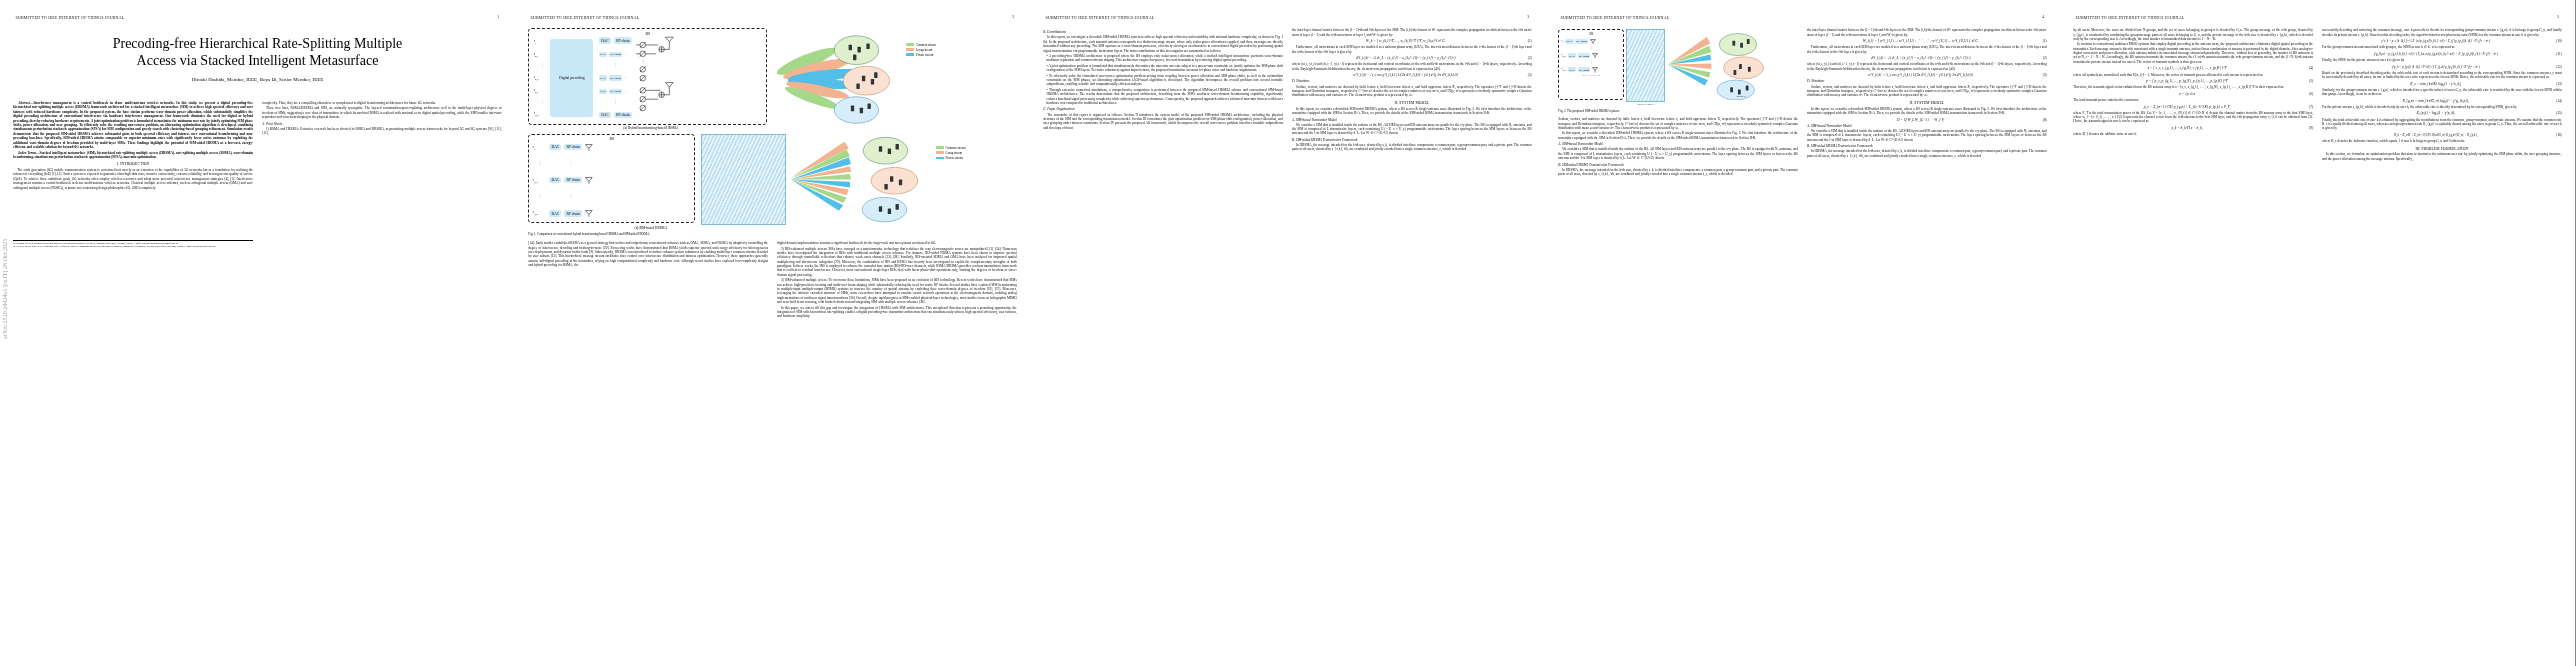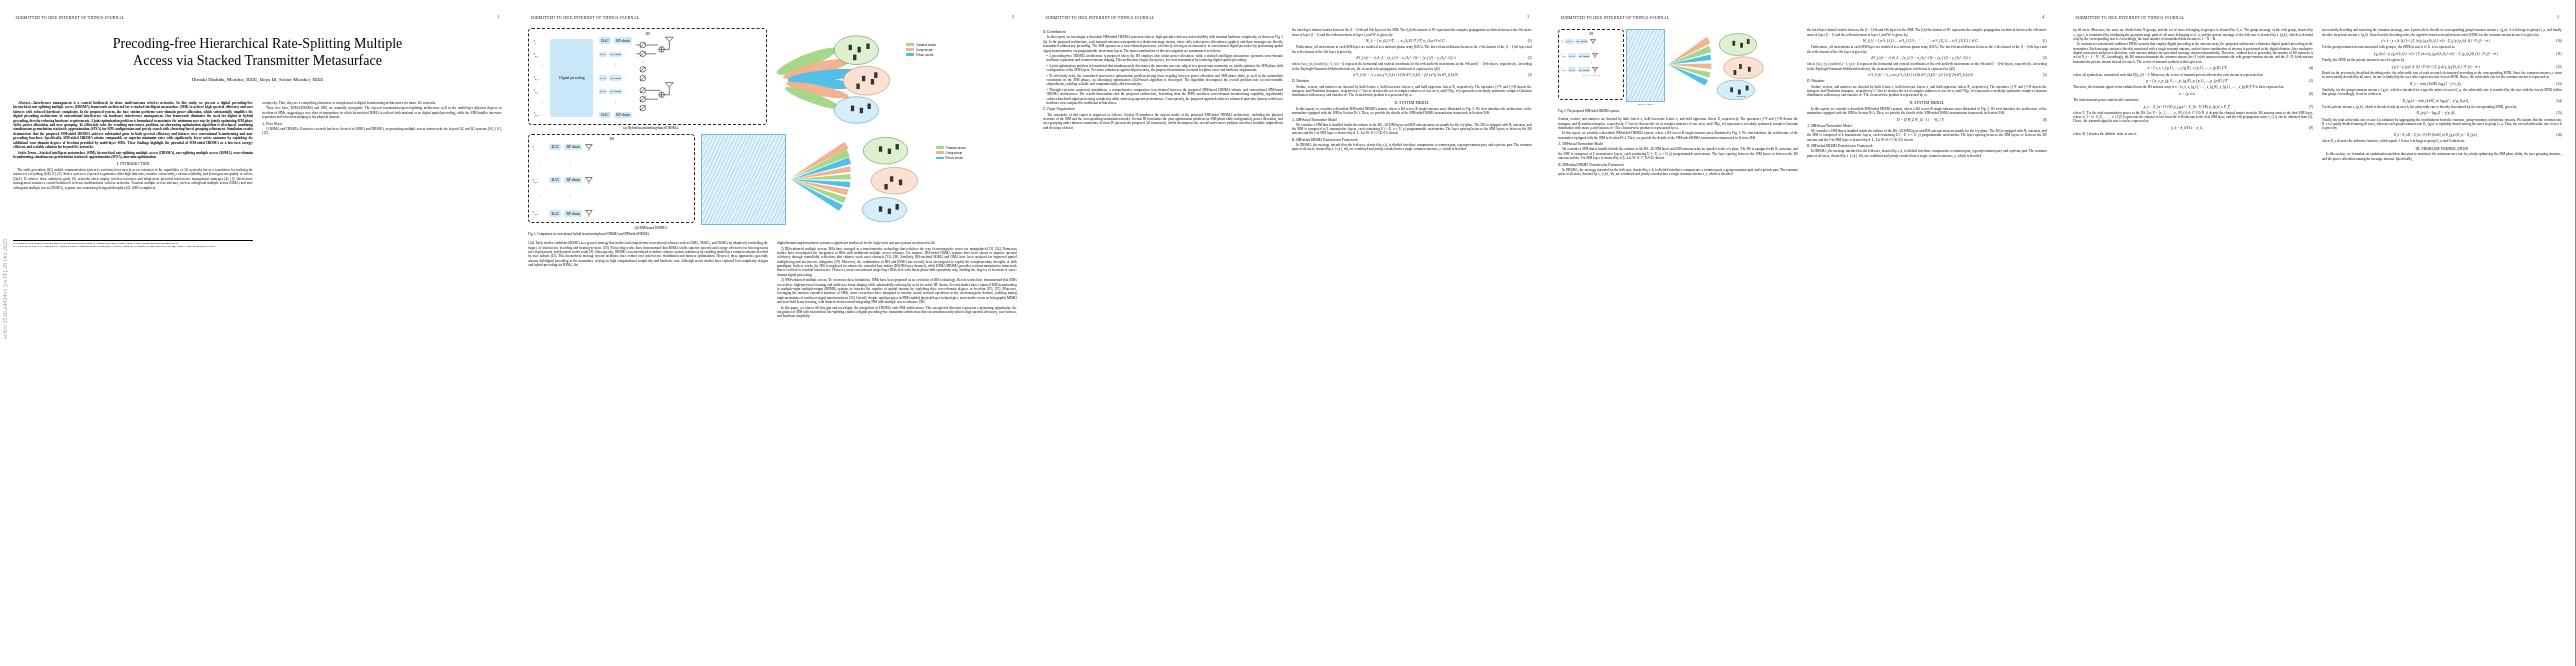--- a/index.html
+++ b/index.html
@@ -50,21 +50,21 @@
       <span>SUBMITTED TO IEEE INTERNET OF THINGS JOURNAL</span>
       <span class="pno">1</span>
     </div>
 
     <div class="arxivwrap">
       <div class="arxiv2">arXiv:2510.24424v1  [cs.IT]  28 Oct 2025</div>
     </div>
 
     <div class="title">
       <div>Precoding-free Hierarchical Rate-Splitting Multiple</div>
-      <div>Access via Stacked Transmitter Metasurface</div>
+      <div>Access via Stacked Intelligent Metasurface</div>
     </div>
     <div class="authors">Hiroaki Hashida, Member, IEEE, Boya Di, Senior Member, IEEE</div>
 
     <div class="cols" style="margin-top:19px;">
       <div class="col">
         <div class="abs">
           <i>Abstract</i><span>—Interference management is a central bottleneck in dense multi-antenna wireless networks. In this study, we present a digital precoding-free hierarchical rate-splitting multiple access (HRSMA) framework architected for a stacked intelligent metasurface (SIM) to achieve high spectral efficiency and user fairness with reduced hardware complexity. In the proposed system, the base station performs wave-domain power allocation, which substantially simplifies the digital precoding architecture of conventional interference via hardware interference management. Our framework eliminates the need for digital or hybrid precoding, thereby reducing hardware requirements. A joint optimization problem is formulated to maximize the minimum user rate by jointly optimizing SIM phase shifts, power allocation, and user grouping. To efficiently solve the resulting non-convex problem, an alternating optimization algorithm is developed, combining simultaneous perturbation stochastic approximation (SPSA) for SIM configuration and greedy search with clustering-based grouping refinement. Simulation results demonstrate that the proposed SIM-aided HRSMA achieves substantial gains in both spectral efficiency and fairness over conventional beamforming and non-precoding baselines. Specifically, SIM-aided HRSMA attains comparable or superior minimum rates with significantly fewer active antennas by exploiting the additional wave-domain degrees of freedom provided by multi-layer SIMs. These findings highlight the potential of SIM-aided HRSMA as a low-cost, energy-efficient, and scalable solution for beyond-6G networks.</span>
         </div>
         <div class="kw">
           <i>Index Terms</i><span>—Stacked intelligent metasurface (SIM), hierarchical rate-splitting multiple access (HRSMA), rate-splitting multiple access (RSMA), wave-domain beamforming, simultaneous perturbation stochastic approximation (SPSA), max-min optimization.</span>

